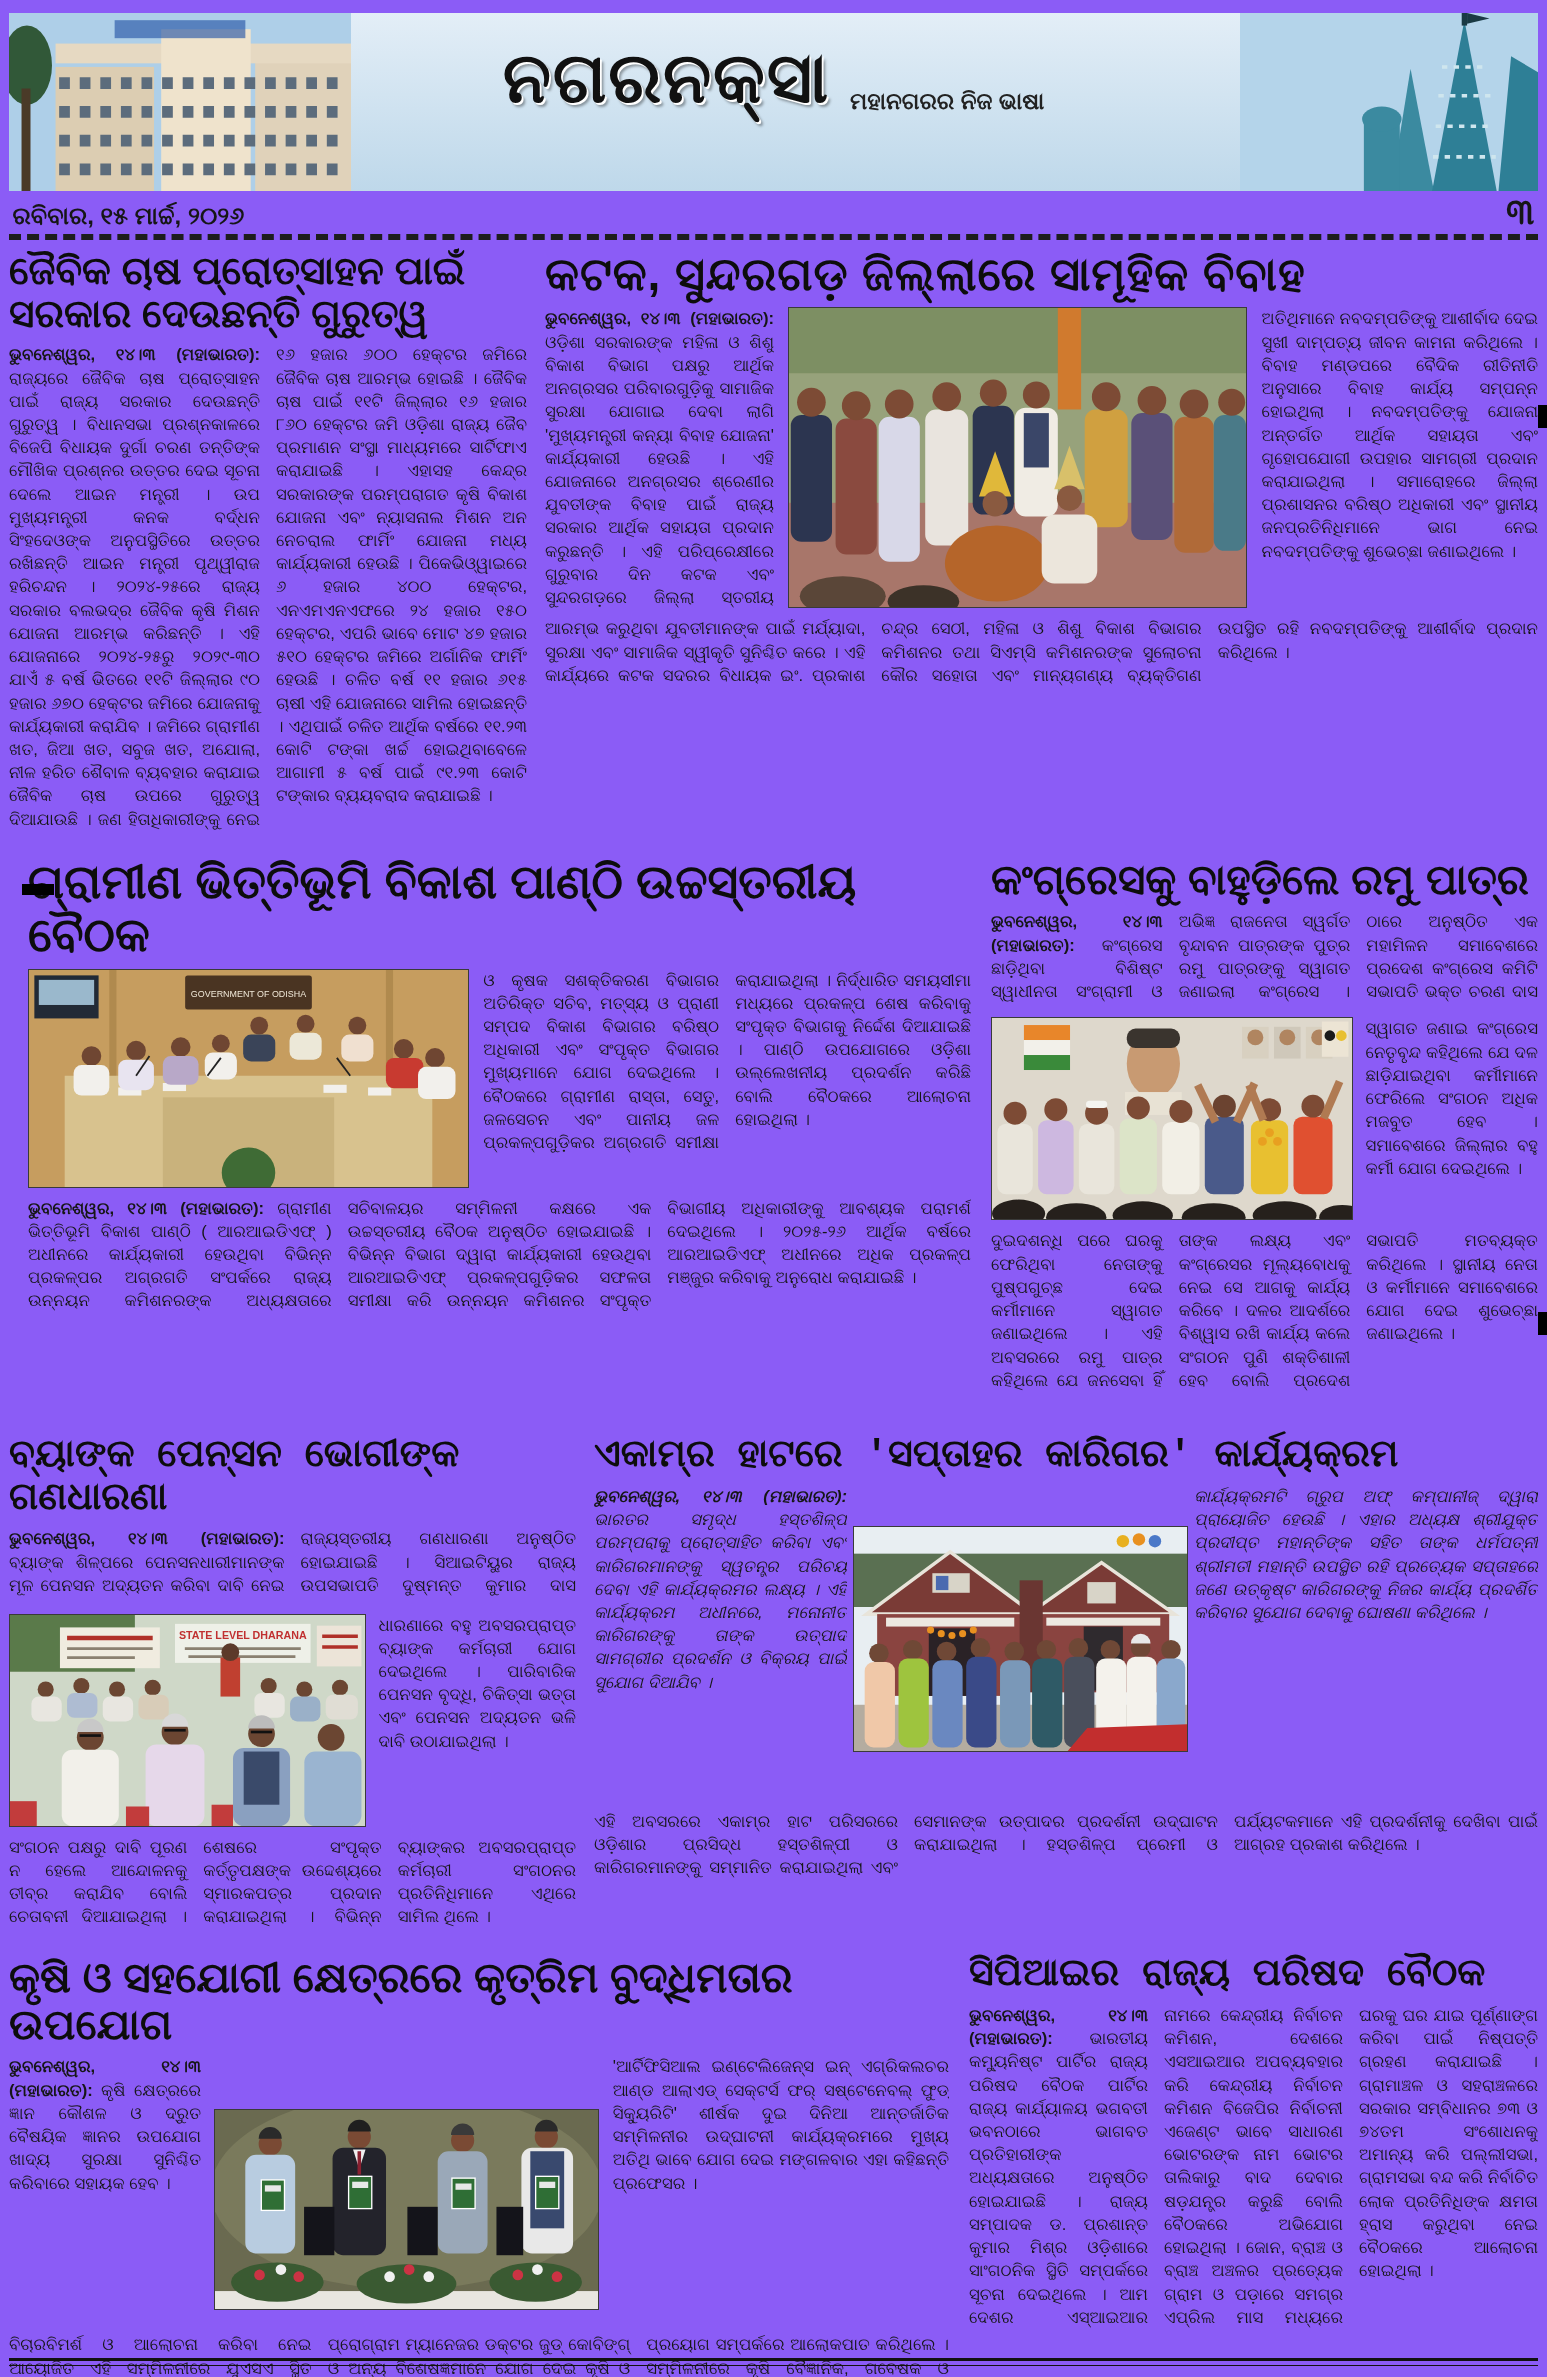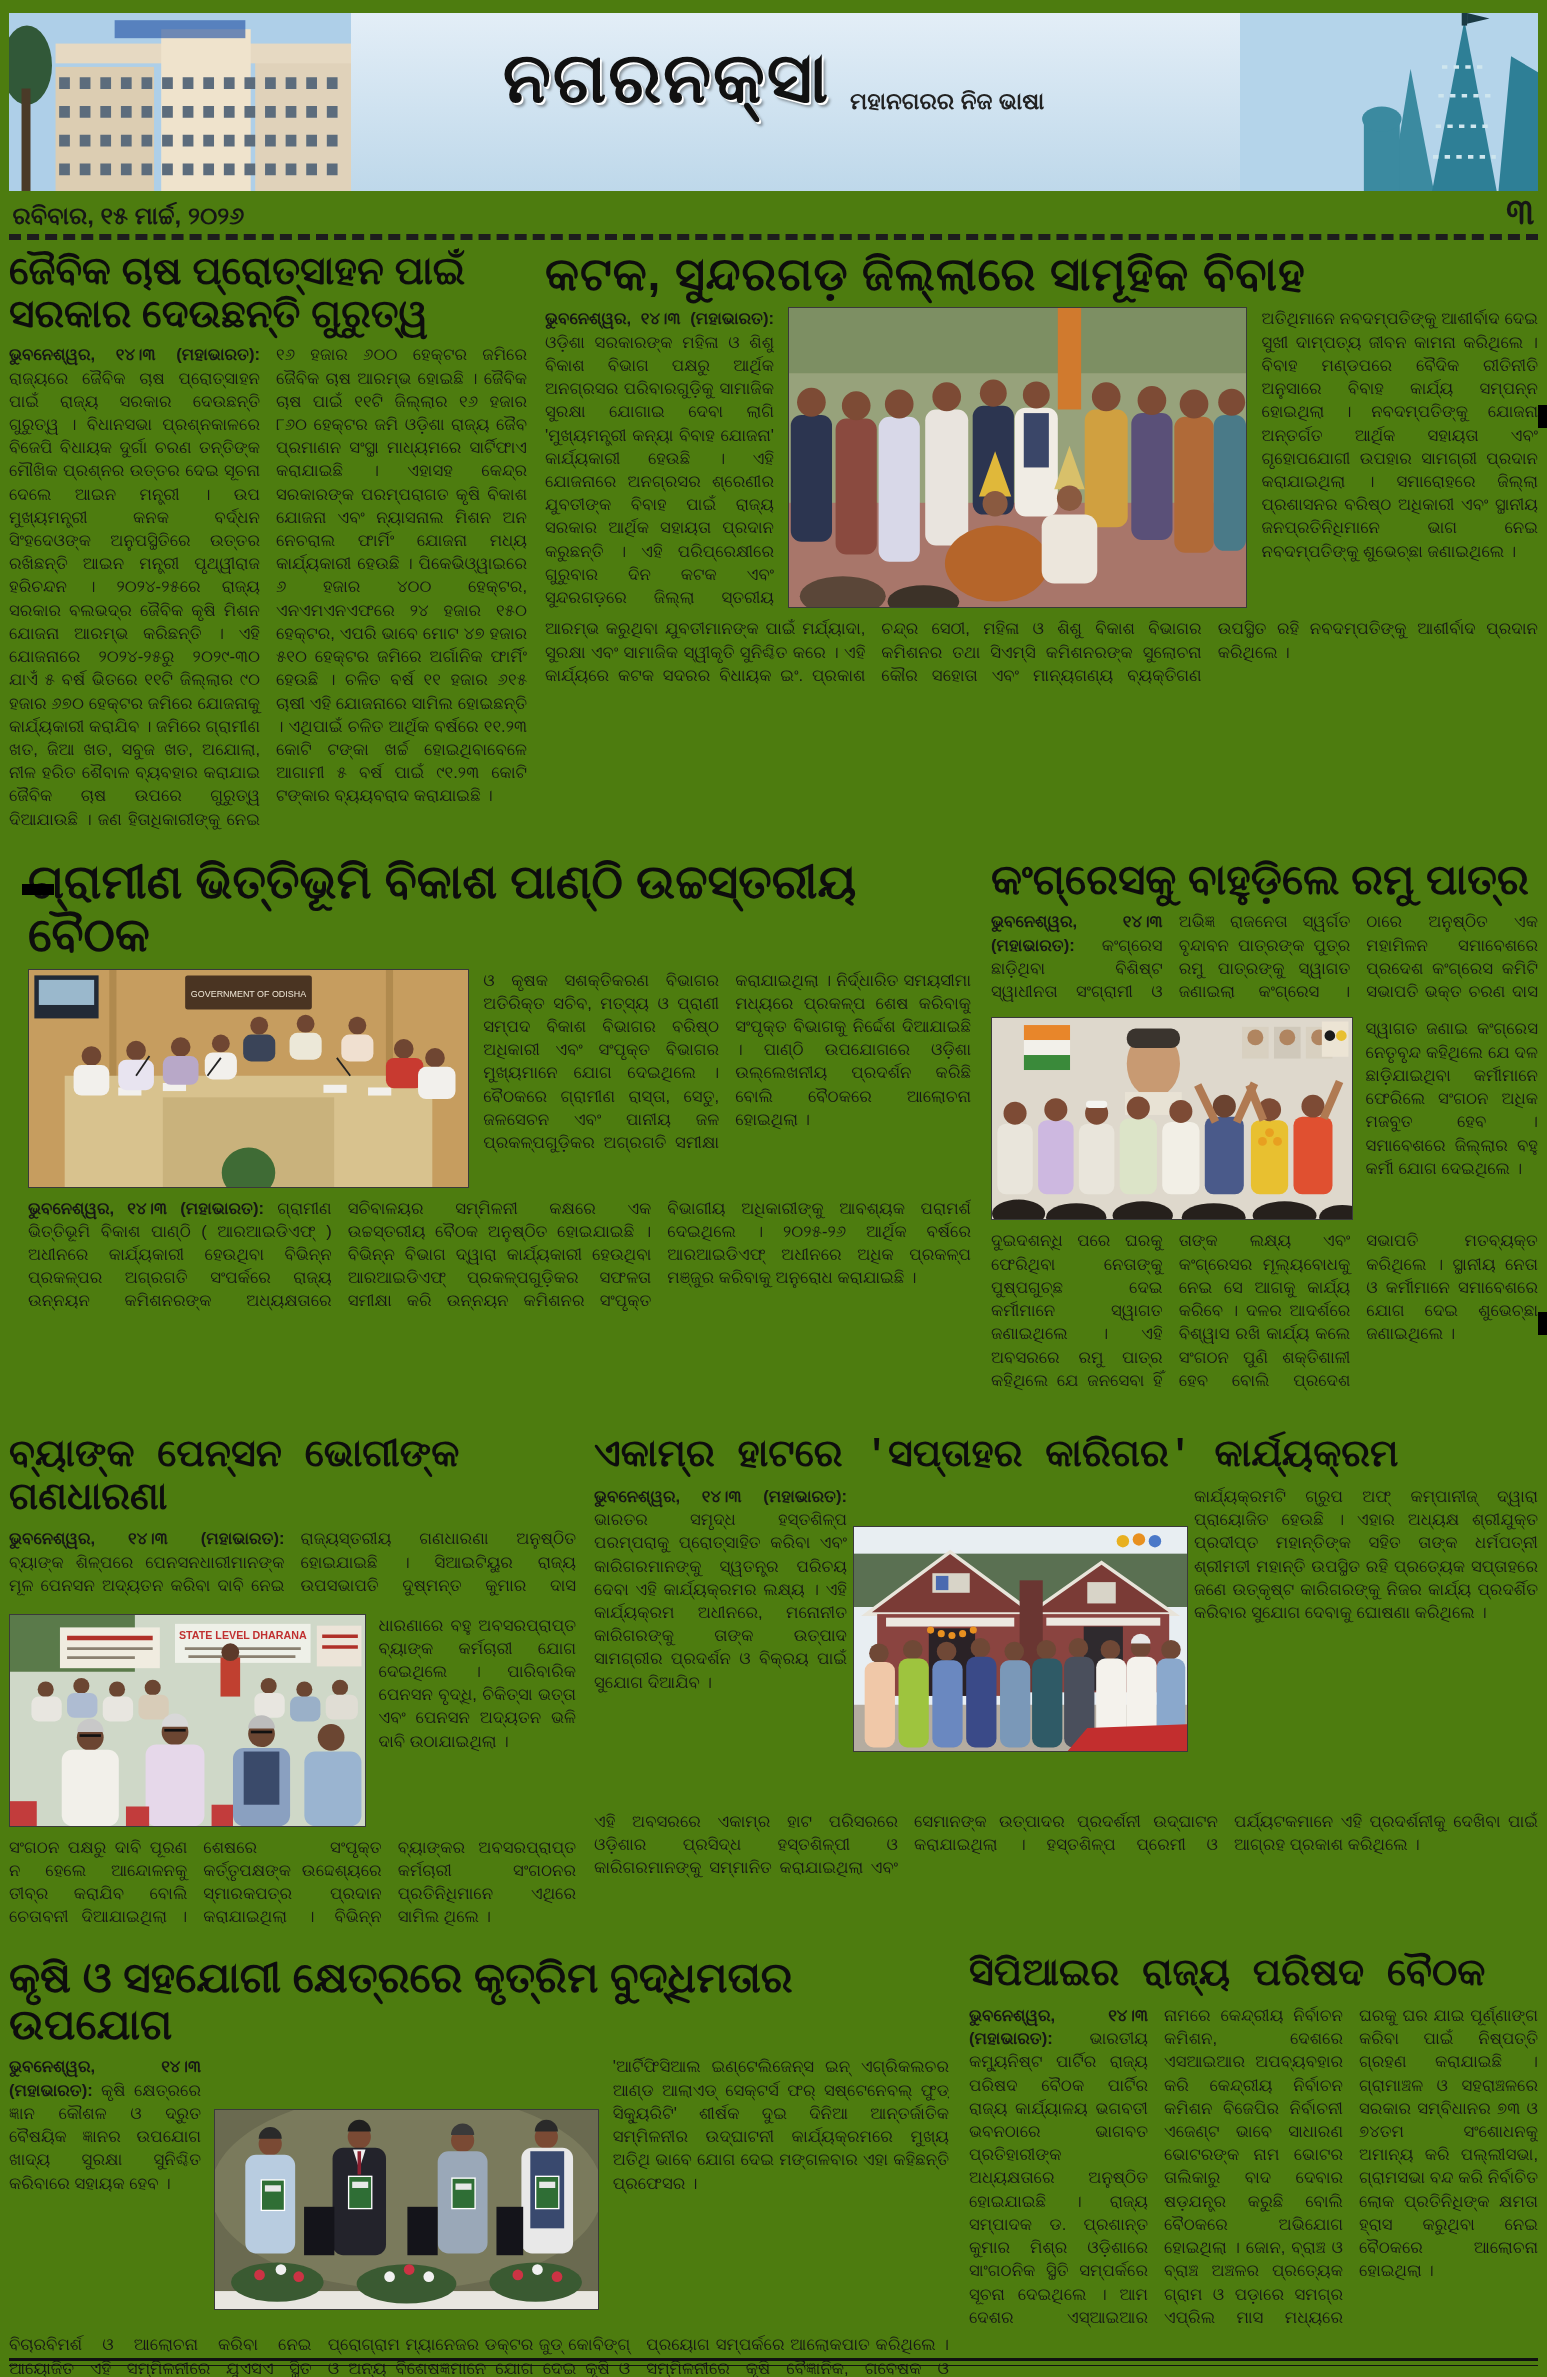--- a/index.html
+++ b/index.html
@@ -1,16 +1,16 @@
 <!DOCTYPE html>
 <html style="font-size:14.3px"><head>
 <meta charset="utf-8">
 <style>
   html,body{margin:0;padding:0;background:#e9e9e6;}
-  .page{position:relative;width:1547px;height:2377px;background:#4d7c0f;margin:0 auto;
+  .page{position:relative;width:1547px;height:2377px;background:#8b5cf6;margin:0 auto;
         font-family:"Liberation Sans","DejaVu Sans",sans-serif;color:#161616;overflow:hidden;}
   
   .masthead{position:relative;margin:12.6px 9px 0;height:178px;
             background:linear-gradient(#e3eef7,#bed8ea);}
   .mast-art{position:absolute;top:0;height:100%;}
   .mast-left{left:0;width:342px;}
   .mast-right{right:0;width:298px;}
   .mast-center{position:absolute;left:0;right:0;top:25px;text-align:center;}
   .mast-title{font-size:70px;font-weight:800;letter-spacing:1.8px;color:#111;
               text-shadow:1.8px 1.8px 0 #fff,3.6px 3.6px 2.7px rgba(0,0,0,.35);display:inline-block;}
@@ -38,21 +38,21 @@
   .photo svg{display:block;width:100%;height:100%;}
   .grid{display:grid;}
   
   .band1{grid-template-columns:518px 1fr;gap:18px;}
   .marr-grid{grid-template-columns:229px 459px 1fr;gap:14.3px;margin-bottom:9px;}
   .band2{grid-template-columns:943px 1fr;gap:20px;margin-top:7.2px;margin-left:19px;}
   .ridf-grid{grid-template-columns:441px 1fr;gap:14.3px;margin-bottom:9px;}
   .ramu-grid{grid-template-columns:362px 1fr;gap:12.6px;margin:7.2px 0 9px;}
   .band3{grid-template-columns:567px 1fr;gap:18px;margin-top:9px;}
   .pen-grid{grid-template-columns:357px 1fr;gap:12.6px;margin:7.2px 0 9px;}
-  .eka-grid{grid-template-columns:253px 335px 1fr;gap:6px;margin-bottom:9px;}
+  .eka-grid{grid-template-columns:253px 335px 1fr;gap:6px;margin-bottom:9px;font-style:italic;}
   .band4{grid-template-columns:940px 1fr;gap:20px;margin-top:9px;}
   .ai-grid{grid-template-columns:192px 385px 1fr;gap:13.4px;margin-bottom:9px;}
   .mt6{margin-top:5.4px;}
   
   .bottom-rule{position:absolute;left:9px;right:9px;bottom:10.8px;height:4.5px;
                border-top:3.6px solid #111;border-bottom:0.9px solid #111;}
   .trim{position:absolute;background:#000;}
   .trim-l1{left:21.5px;top:884px;width:32px;height:10.8px;}
   .trim-r1{right:0;top:405px;width:9px;height:23px;}
   .trim-r2{right:0;top:1312px;width:9px;height:23px;}

